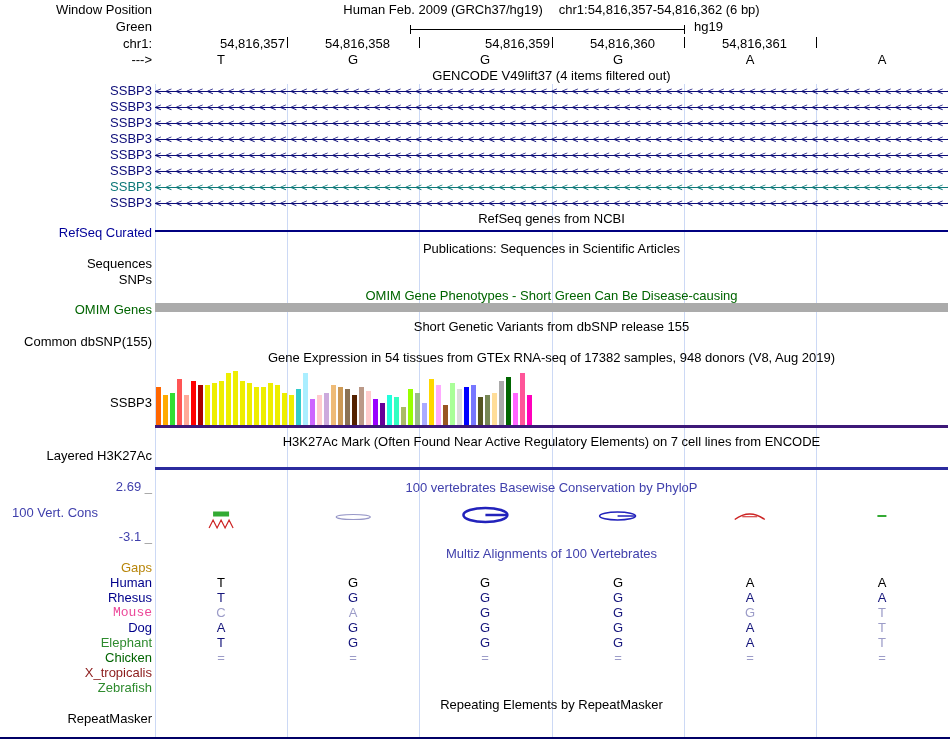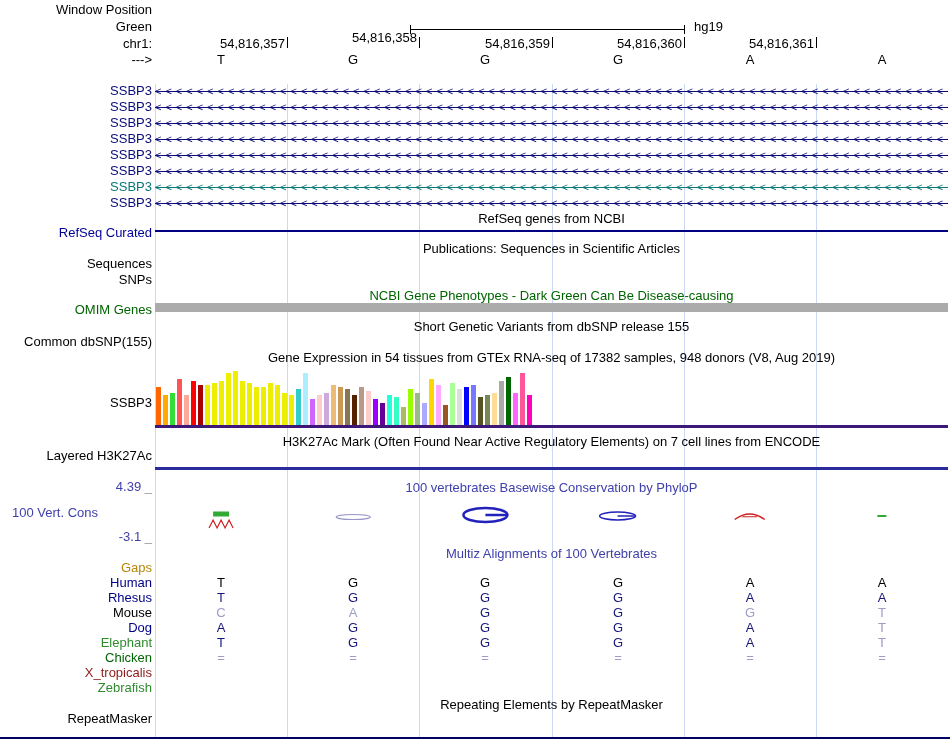--- a/index.html
+++ b/index.html
@@ -19,27 +19,27 @@
       <div class="abs" style="left: 155px; top: 84px; width: 1px; height: 653px; background: rgb(204, 217, 245);"></div>
       <div class="abs" style="left: 287px; top: 84px; width: 1px; height: 653px; background: rgb(204, 217, 245);"></div>
       <div class="abs" style="left: 419px; top: 84px; width: 1px; height: 653px; background: rgb(204, 217, 245);"></div>
       <div class="abs" style="left: 552px; top: 84px; width: 1px; height: 653px; background: rgb(204, 217, 245);"></div>
       <div class="abs" style="left: 684px; top: 84px; width: 1px; height: 653px; background: rgb(204, 217, 245);"></div>
       <div class="abs" style="left: 816px; top: 84px; width: 1px; height: 653px; background: rgb(204, 217, 245);"></div>
     </div>
   <div id="ruler">
       <div class="abs" style="left: 193px; top: 36px; width: 92px; text-align: right;">54,816,357</div>
       <div class="abs" style="left: 287px; top: 37px; width: 1px; height: 11px; background: rgb(0, 0, 0);"></div>
-      <div class="abs" style="left: 325px; top: 30px; width: 92px; text-align: right;">54,816,358</div>
+      <div class="abs" style="left: 325px; top: 36px; width: 92px; text-align: left;">54,816,358</div>
       <div class="abs" style="left: 419px; top: 37px; width: 1px; height: 11px; background: rgb(0, 0, 0);"></div>
       <div class="abs" style="left: 458px; top: 36px; width: 92px; text-align: right;">54,816,359</div>
       <div class="abs" style="left: 552px; top: 37px; width: 1px; height: 11px; background: rgb(0, 0, 0);"></div>
-      <div class="abs" style="left: 590px; top: 36px; width: 92px; text-align: right;">54,816,360</div>
+      <div class="abs" style="left: 590px; top: 36px; width: 92px; ">54,816,360</div>
       <div class="abs" style="left: 684px; top: 37px; width: 1px; height: 11px; background: rgb(0, 0, 0);"></div>
-      <div class="abs" style="left: 722px; top: 36px; width: 92px; text-align: right;">54,816,361</div>
+      <div class="abs" style="left: 722px; top: 36px; width: 92px; ">54,816,361</div>
       <div class="abs" style="left: 816px; top: 37px; width: 1px; height: 11px; background: rgb(0, 0, 0);"></div>
       <div class="abs" style="left: 155px; top: 52px; width: 132px; text-align: center;">T</div>
       <div class="abs" style="left: 287px; top: 52px; width: 132px; text-align: center;">G</div>
       <div class="abs" style="left: 419px; top: 52px; width: 132px; text-align: center;">G</div>
       <div class="abs" style="left: 552px; top: 52px; width: 132px; text-align: center;">G</div>
       <div class="abs" style="left: 684px; top: 52px; width: 132px; text-align: center;">A</div>
       <div class="abs" style="left: 816px; top: 52px; width: 132px; text-align: center;">A</div>
     </div>
   <div id="gencode">
       <div class="abs" style="left: 0px; top: 83px; width: 152px; text-align: right; color: rgb(12, 12, 120);">SSBP3</div>
@@ -159,21 +159,21 @@
       <div class="abs" style="left: 552px; top: 575px; width: 132px; text-align: center; color: rgb(0, 0, 0);">G</div>
       <div class="abs" style="left: 684px; top: 575px; width: 132px; text-align: center; color: rgb(0, 0, 0);">A</div>
       <div class="abs" style="left: 816px; top: 575px; width: 132px; text-align: center; color: rgb(0, 0, 0);">A</div>
       <div class="abs" style="left: 0px; top: 590px; width: 152px; text-align: right; color: rgb(0, 0, 139);">Rhesus</div>
       <div class="abs" style="left: 155px; top: 590px; width: 132px; text-align: center; color: rgb(21, 21, 123);">T</div>
       <div class="abs" style="left: 287px; top: 590px; width: 132px; text-align: center; color: rgb(21, 21, 123);">G</div>
       <div class="abs" style="left: 419px; top: 590px; width: 132px; text-align: center; color: rgb(21, 21, 123);">G</div>
       <div class="abs" style="left: 552px; top: 590px; width: 132px; text-align: center; color: rgb(21, 21, 123);">G</div>
       <div class="abs" style="left: 684px; top: 590px; width: 132px; text-align: center; color: rgb(21, 21, 123);">A</div>
       <div class="abs" style="left: 816px; top: 590px; width: 132px; text-align: center; color: rgb(21, 21, 123);">A</div>
-      <div class="abs" style="left: 0px; top: 605px; width: 152px; text-align: right; color: #000000;">Mouse</div>
+      <div class="abs" style="left: 0px; top: 605px; width: 152px; text-align: right; color: #ec4899; font-family: Liberation Mono, monospace;">Mouse</div>
       <div class="abs" style="left: 155px; top: 605px; width: 132px; text-align: center; color: rgb(156, 156, 200);">C</div>
       <div class="abs" style="left: 287px; top: 605px; width: 132px; text-align: center; color: rgb(156, 156, 200);">A</div>
       <div class="abs" style="left: 419px; top: 605px; width: 132px; text-align: center; color: rgb(21, 21, 123);">G</div>
       <div class="abs" style="left: 552px; top: 605px; width: 132px; text-align: center; color: rgb(21, 21, 123);">G</div>
       <div class="abs" style="left: 684px; top: 605px; width: 132px; text-align: center; color: rgb(156, 156, 200);">G</div>
       <div class="abs" style="left: 816px; top: 605px; width: 132px; text-align: center; color: rgb(156, 156, 200);">T</div>
       <div class="abs" style="left: 0px; top: 620px; width: 152px; text-align: right; color: rgb(0, 0, 139);">Dog</div>
       <div class="abs" style="left: 155px; top: 620px; width: 132px; text-align: center; color: rgb(21, 21, 123);">A</div>
       <div class="abs" style="left: 287px; top: 620px; width: 132px; text-align: center; color: rgb(21, 21, 123);">G</div>
       <div class="abs" style="left: 419px; top: 620px; width: 132px; text-align: center; color: rgb(21, 21, 123);">G</div>
@@ -192,55 +192,59 @@
       <div class="abs" style="left: 287px; top: 650px; width: 132px; text-align: center; color: rgb(156, 156, 200);">=</div>
       <div class="abs" style="left: 419px; top: 650px; width: 132px; text-align: center; color: rgb(156, 156, 200);">=</div>
       <div class="abs" style="left: 552px; top: 650px; width: 132px; text-align: center; color: rgb(156, 156, 200);">=</div>
       <div class="abs" style="left: 684px; top: 650px; width: 132px; text-align: center; color: rgb(156, 156, 200);">=</div>
       <div class="abs" style="left: 816px; top: 650px; width: 132px; text-align: center; color: rgb(156, 156, 200);">=</div>
       <div class="abs" style="left: 0px; top: 665px; width: 152px; text-align: right; color: rgb(139, 26, 26);">X_tropicalis</div>
       <div class="abs" style="left: 0px; top: 680px; width: 152px; text-align: right; color: rgb(46, 139, 46);">Zebrafish</div>
     </div>
 
   <div class="llabel" style="top:2px">Window Position</div>
+  <div class="ctitle" style="top:2px">
+    <span>Human Feb. 2009 (GRCh37/hg19)</span><span class="abs" style="position:static;display:inline-block;width:16px"></span><span>chr1:54,816,357-54,816,362 (6 bp)</span>
+  </div>
 
   <div class="llabel" style="top:19px">Green</div>
   <div class="abs" style="left:410px;top:29px;width:275px;height:1px;background:#000"></div>
   <div class="abs" style="left:410px;top:25px;width:1px;height:9px;background:#000"></div>
   <div class="abs" style="left:684px;top:25px;width:1px;height:9px;background:#000"></div>
   <div class="abs" style="left:694px;top:19px">hg19</div>
 
   <div class="llabel" style="top:36px">chr1:</div>
   <div class="llabel" style="top:52px">---&gt;</div>
 
+  <div class="ctitle" style="top:68px">GENCODE V49lift37 (4 items filtered out)</div>
 
   <div class="ctitle" style="top:211px">RefSeq genes from NCBI</div>
   <div class="llabel" style="top: 225px; color: rgb(0, 0, 153);">RefSeq Curated</div>
   <div class="abs" style="left: 155px; top: 230px; width: 793px; height: 2px; background: rgb(0, 0, 128);"></div>
 
   <div class="ctitle" style="top:241px">Publications: Sequences in Scientific Articles</div>
   <div class="llabel" style="top:256px">Sequences</div>
   <div class="llabel" style="top:272px">SNPs</div>
 
-  <div class="ctitle" style="top: 288px; color: rgb(0, 100, 0);">NCBI Gene Phenotypes - Dark Green Can Be Disease-causing</div>
+  <div class="ctitle" style="top: 288px; color: rgb(0, 100, 0);">OMIM Gene Phenotypes - Short Green Can Be Disease-causing</div>
   <div class="llabel" style="top: 302px; color: rgb(0, 100, 0);">OMIM Genes</div>
   <div class="abs" style="left: 155px; top: 303px; width: 793px; height: 9px; background: rgb(171, 171, 171);"></div>
 
   <div class="ctitle" style="top:319px">Short Genetic Variants from dbSNP release 155</div>
   <div class="llabel" style="top:334px">Common dbSNP(155)</div>
 
   <div class="ctitle" style="top:350px">Gene Expression in 54 tissues from GTEx RNA-seq of 17382 samples, 948 donors (V8, Aug 2019)</div>
   <div class="llabel" style="top:395px">SSBP3</div>
   <div class="abs" style="left: 155px; top: 425px; width: 793px; height: 3px; background: rgb(61, 24, 120);"></div>
 
   <div class="ctitle" style="top:434px">H3K27Ac Mark (Often Found Near Active Regulatory Elements) on 7 cell lines from ENCODE</div>
   <div class="llabel" style="top:448px">Layered H3K27Ac</div>
   <div class="abs" style="left: 155px; top: 467px; width: 793px; height: 3px; background: rgb(43, 43, 158);"></div>
 
-  <div class="llabel" style="top: 479px; color: rgb(64, 64, 172);"><span>4.39</span><span style="color:#999"> _</span></div>
+  <div class="llabel" style="top: 479px; color: rgb(64, 64, 172);"><span>2.69</span><span style="color:#999"> _</span></div>
   <div class="ctitle" style="top: 480px; color: rgb(64, 64, 172);">100 vertebrates Basewise Conservation by PhyloP</div>
   <div class="abs" style="left: 12px; top: 505px; color: rgb(64, 64, 172);">100 Vert. Cons</div>
   <div class="llabel" style="top: 529px; color: rgb(64, 64, 172);"><span>-3.1</span><span style="color:#999"> _</span></div>
 
   <div class="ctitle" style="top: 546px; color: rgb(64, 64, 172);">Multiz Alignments of 100 Vertebrates</div>
   <div class="llabel" style="top: 560px; color: rgb(184, 134, 11);">Gaps</div>
 
   <div class="ctitle" style="top:697px">Repeating Elements by RepeatMasker</div>
   <div class="llabel" style="top:711px">RepeatMasker</div>
 

